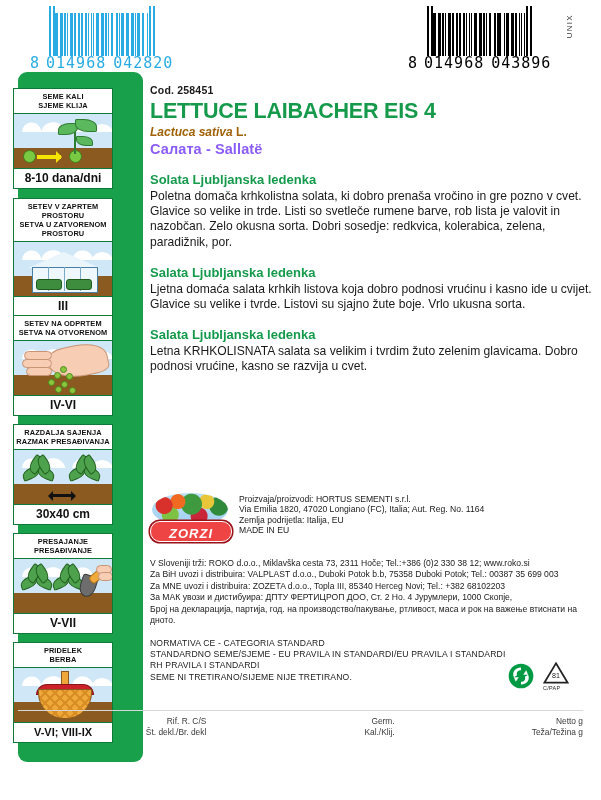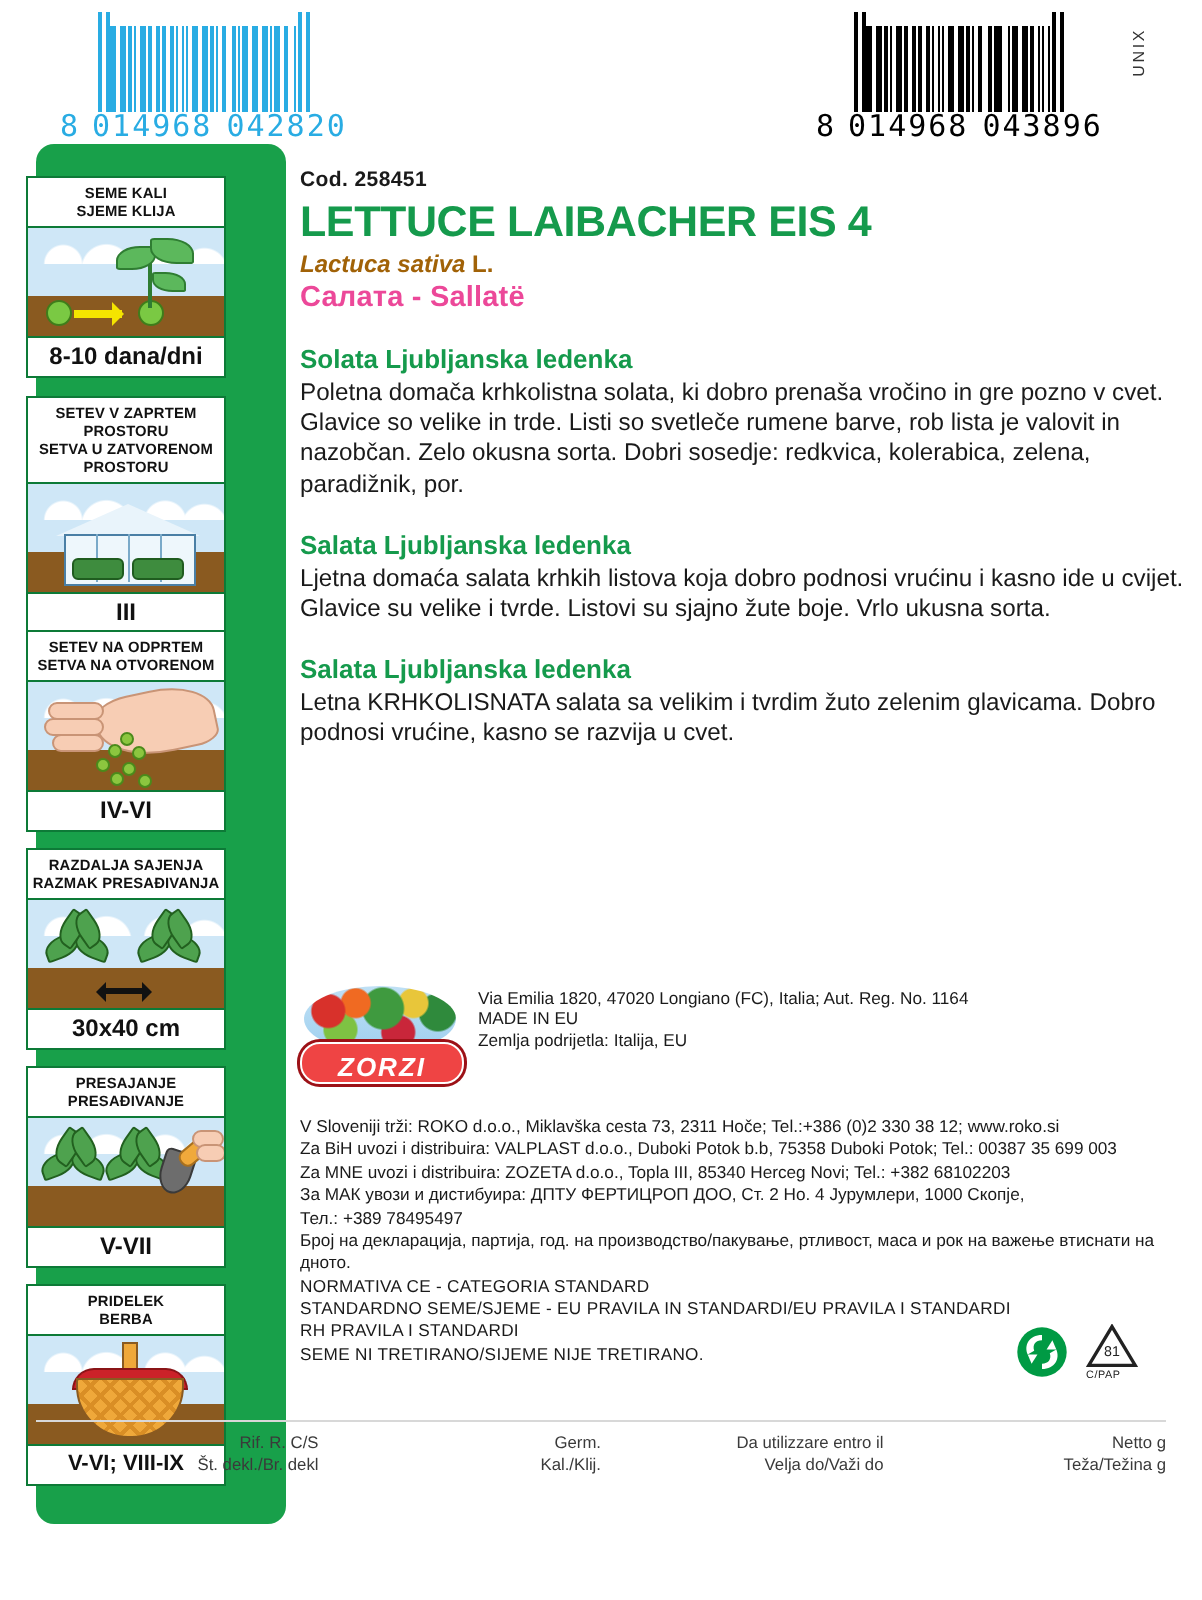--- a/index.html
+++ b/index.html
@@ -83,21 +83,21 @@
      border:1.5px solid #8a1417;border-radius:28px 28px 0 0;}
   .basket-handle{position:absolute;left:47px;bottom:27px;width:6px;height:22px;background:#efa83a;border:1.5px solid #8a5a20;}
 
   
   .content{position:absolute;left:150px;top:84px;width:448px;}
   .cod{font-size:10.5px;font-weight:bold;color:#1a1a1a;letter-spacing:.2px;}
   .title{font-size:21.5px;font-weight:bold;color:#159a4c;letter-spacing:-.2px;line-height:24px;margin-top:3px;}
   .latin{font-size:12px;color:#a16207;margin-top:2px;}
   .latin i{font-style:italic;font-weight:bold;}
   .latin b{font-weight:bold;font-style:normal;}
-  .alt-name{font-size:14.5px;font-weight:bold;color:#ec4899;margin-top:2px;letter-spacing:.1px;}
+  .alt-name{font-size:14.5px;font-weight:bold;color:#8b5cf6;margin-top:2px;letter-spacing:.1px;}
 
   .sec{margin-top:15px;}
   .sec-head{font-size:13px;font-weight:bold;color:#159a4c;line-height:16px;}
   .sec-body{font-size:12.1px;color:#1a1a1a;line-height:15.2px;margin-top:1px;}
 
   
   .producer{position:absolute;left:150px;top:492px;width:448px;display:flex;gap:9px;}
   .zorzi{width:80px;height:50px;position:relative;flex:0 0 auto;}
   .zorzi-veg{position:absolute;left:2px;top:1px;width:76px;height:33px;border-radius:50%;
      background:radial-gradient(circle at 16% 38%, #d8312b 8px, transparent 9px),
@@ -430,32 +430,32 @@
   </div>
 
   <div class="producer">
     <div class="zorzi">
       <div class="zorzi-veg"></div>
       <div class="zorzi-band">
         <span>ZORZI</span>
       </div>
     </div>
     <div class="prod-lines">
+      <div>Proizvaja/proizvodi: HORTUS SEMENTI s.r.l.</div>
       <div>Via Emilia 1820, 47020 Longiano (FC), Italia; Aut. Reg. No. 1164</div>
+      <div>Zemlja podrijetla: Italija, EU</div>
       <div>MADE IN EU</div>
-      <div>Zemlja podrijetla: Italija, EU</div>
     </div>
   </div>
 
   <div class="distrib">
     <div>V Sloveniji trži: ROKO d.o.o., Miklavška cesta 73, 2311 Hoče; Tel.:+386 (0)2 330 38 12; www.roko.si</div>
     <div>Za BiH uvozi i distribuira: VALPLAST d.o.o., Duboki Potok b.b, 75358 Duboki Potok; Tel.: 00387 35 699 003</div>
     <div>Za MNE uvozi i distribuira: ZOZETA d.o.o., Topla III, 85340 Herceg Novi; Tel.: +382 68102203</div>
     <div>За МАК увози и дистибуира: ДПТУ ФЕРТИЦРОП ДОО, Ст. 2 Но. 4 Јурумлери, 1000 Скопје,</div>
-    <div>Тел.: +389 78495497</div>
     <div>Број на декларација, партија, год. на производство/пакување, ртливост, маса и рок на важење втиснати на дното.</div>
   </div>
 
   <div class="norm">
     <div>NORMATIVA CE - CATEGORIA STANDARD</div>
     <div>STANDARDNO SEME/SJEME - EU PRAVILA IN STANDARDI/EU PRAVILA I STANDARDI</div>
     <div>RH PRAVILA I STANDARDI</div>
     <div>SEME NI TRETIRANO/SIJEME NIJE TRETIRANO.</div>
   </div>
 
@@ -480,22 +480,18 @@
   <div class="footer">
     <div class="fcol">
       <div>Rif. R. C/S</div>
       <div>Št. dekl./Br. dekl</div>
     </div>
     <div class="fcol">
       <div>Germ.</div>
       <div>Kal./Klij.</div>
     </div>
     <div class="fcol">
-      <div>Da utilizzare entro il</div>
-      <div>Velja do/Važi do</div>
-    </div>
-    <div class="fcol">
       <div>Netto g</div>
       <div>Teža/Težina g</div>
     </div>
   </div>
 
 </div>
 
 </body></html>

